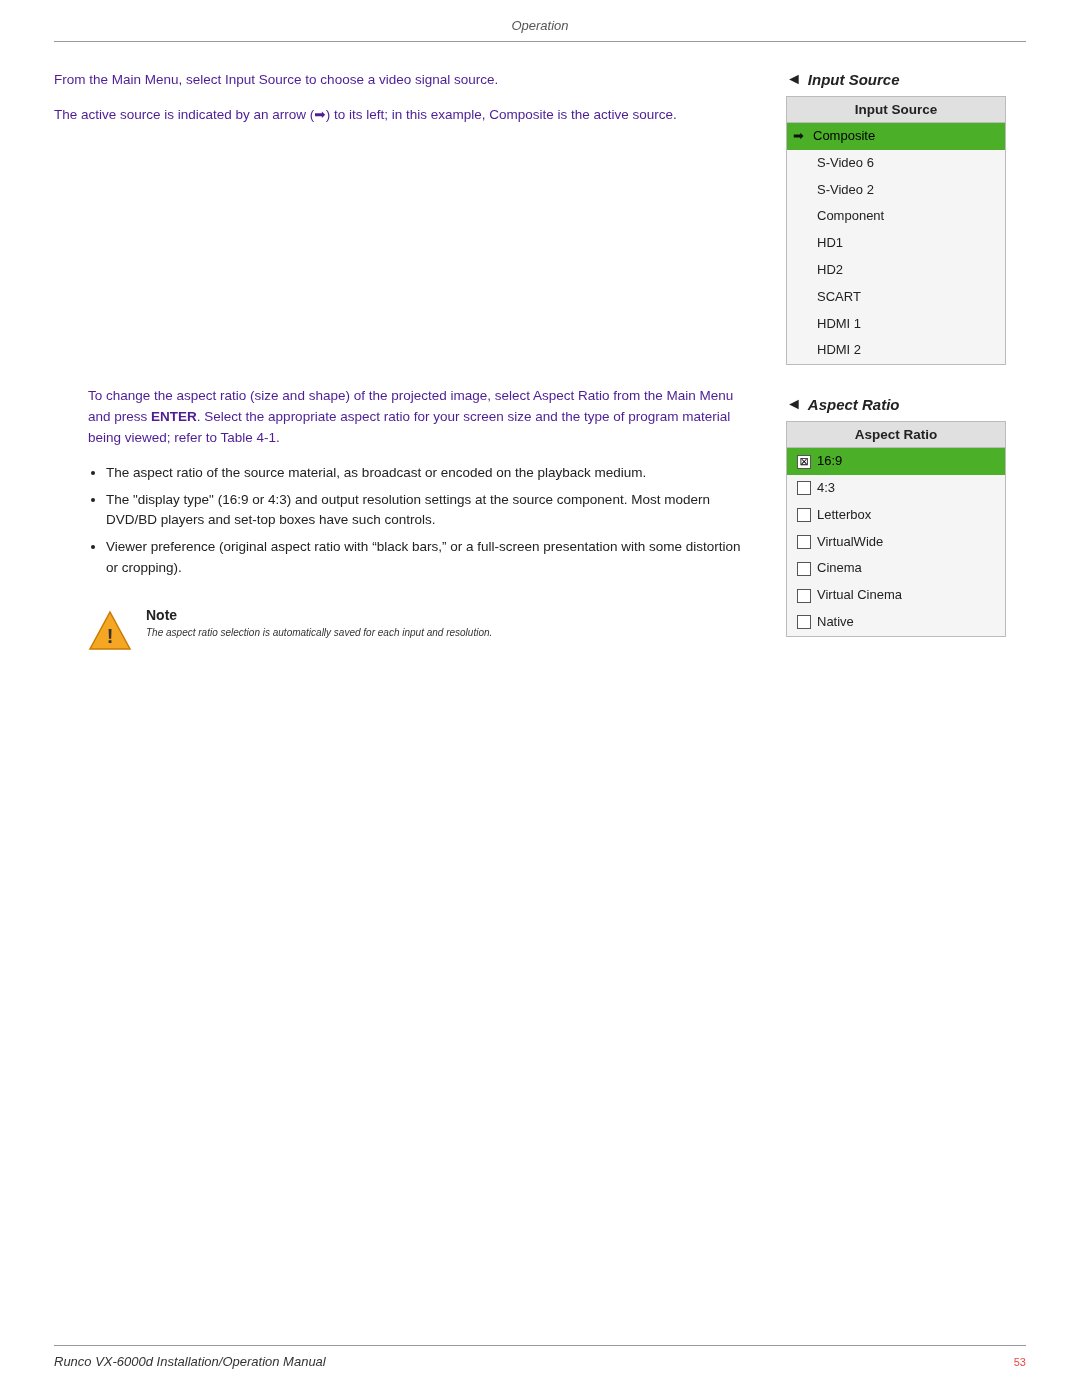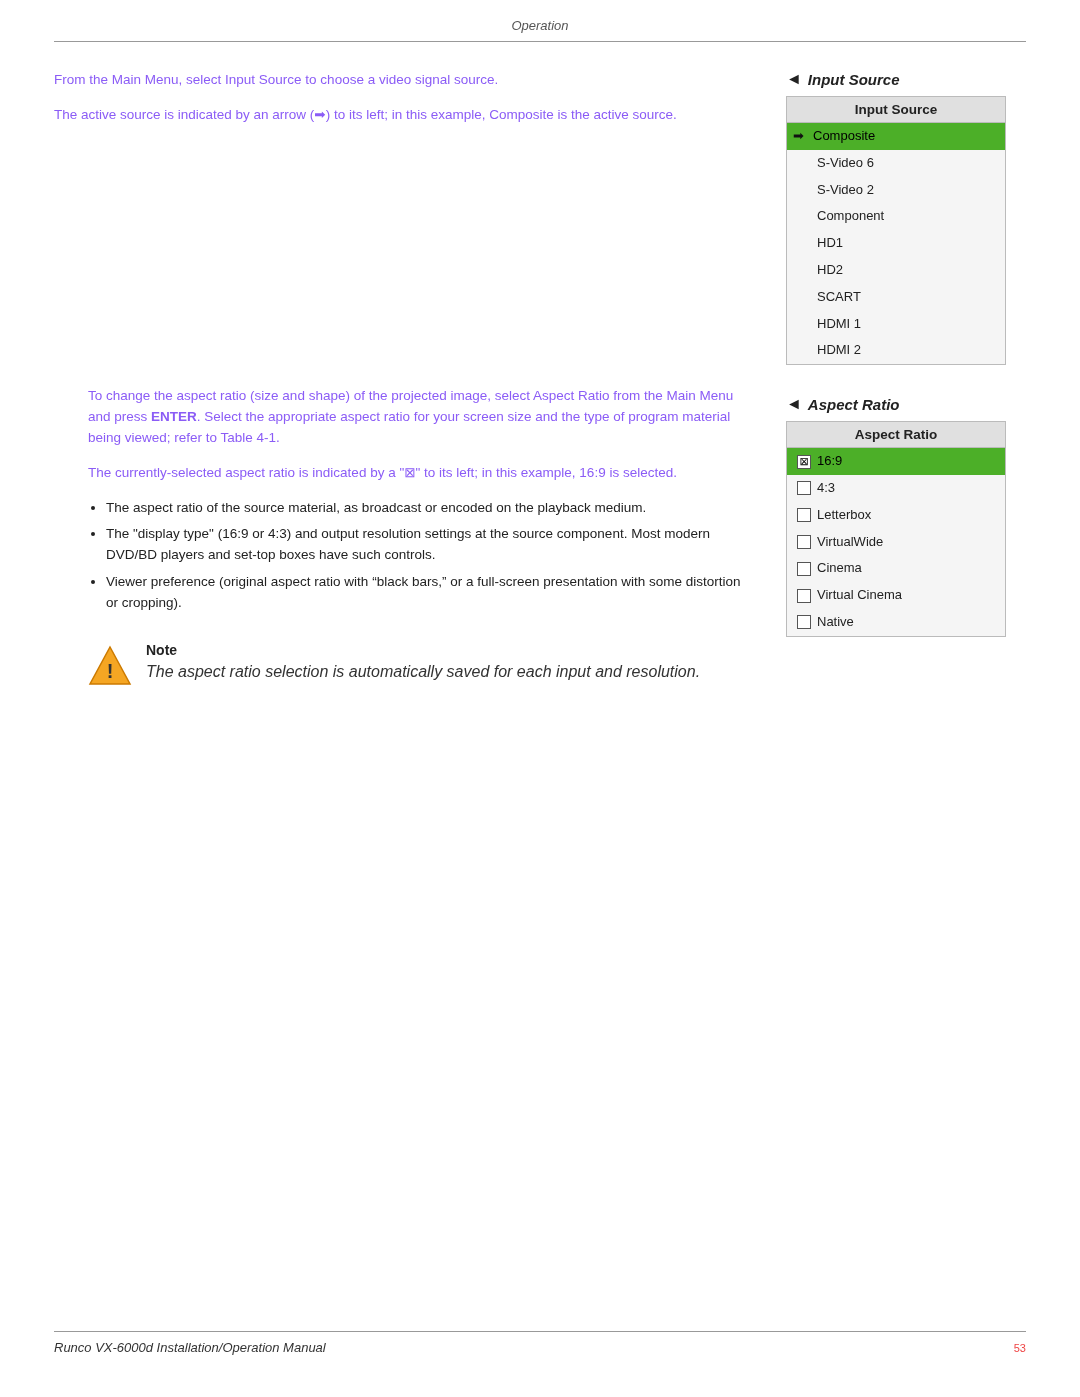--- a/index.html
+++ b/index.html
@@ -42,21 +42,21 @@
     .right-column {
       width: 240px;
       flex-shrink: 0;
     }
 
     
     .section-text {
       font-size: 13.5px;
       line-height: 1.55;
       margin-bottom: 14px;
-      color: #8b5cf6;
+      color: #4c1d95;
     }
 
     .section-text b {
       font-weight: bold;
     }
 
     .aspect-ratio-section {
       margin-top: 260px;
       margin-left: 34px;
     }
@@ -80,21 +80,21 @@
     }
 
     .note-icon {
       width: 44px;
       height: 44px;
       flex-shrink: 0;
       margin-top: 2px;
     }
 
     .note-text {
-      font-size: 16px;
+      font-size: 10px;
       line-height: 1.55;
       font-style: italic;
       color: #333;
     }
 
     .note-label {
       font-weight: bold;
       font-style: normal;
       font-size: 14px;
       margin-bottom: 2px;
@@ -172,21 +172,21 @@
     .checkbox-icon.checked {
       background: #fff;
     }
 
     .aspect-section {
       margin-top: 0;
     }
 
     .page-footer {
       position: absolute;
-      bottom: 42px;
+      bottom: 28px;
       left: 54px;
       right: 54px;
       display: flex;
       justify-content: space-between;
       align-items: center;
       border-top: 1px solid #999;
       padding-top: 8px;
     }
 
     .footer-left {
@@ -212,21 +212,20 @@
 
   <div class="left-column">
 
     <p class="section-text">From the Main Menu, select Input Source to choose a video signal source.</p>
     <p class="section-text">The active source is indicated by an arrow (➡) to its left; in this example, Composite is the active source.</p>
 
     <div class="aspect-ratio-section">
       <p class="section-text">
         <span>To change the aspect ratio (size and shape) of the projected image, select Aspect Ratio from the Main Menu and press </span><b>ENTER</b><span>. Select the appropriate aspect ratio for your screen size and the type of program material being viewed; refer to Table 4-1.</span>
       </p>
-      <p class="section-text">The currently-selected aspect ratio is indicated by a "⊠" to its left; in this example, 16:9 is selected.</p>
 
       <ul class="bullet-list">
         <li class="bullet-item">The aspect ratio of the source material, as broadcast or encoded on the playback medium.</li>
         <li class="bullet-item">The "display type" (16:9 or 4:3) and output resolution settings at the source component. Most modern DVD/BD players and set-top boxes have such controls.</li>
         <li class="bullet-item">Viewer preference (original aspect ratio with “black bars,” or a full-screen presentation with some distortion or cropping).</li>
       </ul>
 
       <div class="note-box">
         <div class="note-icon">
           

